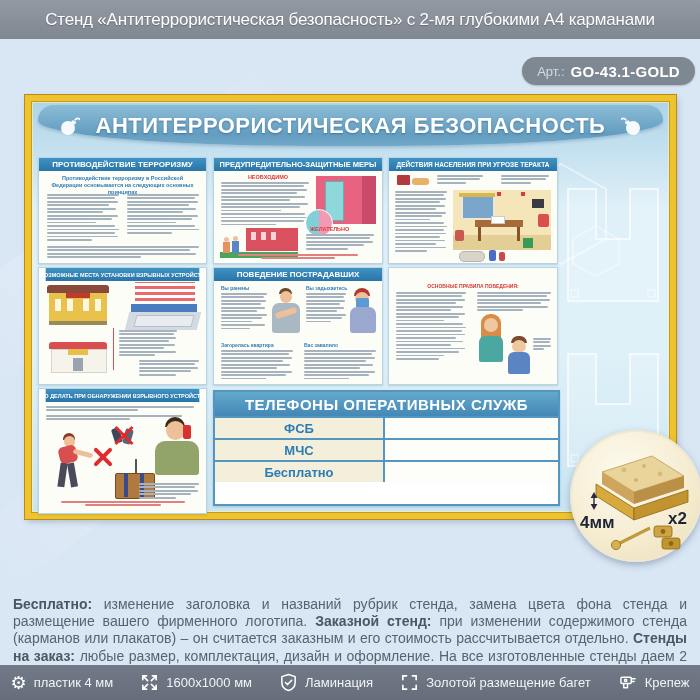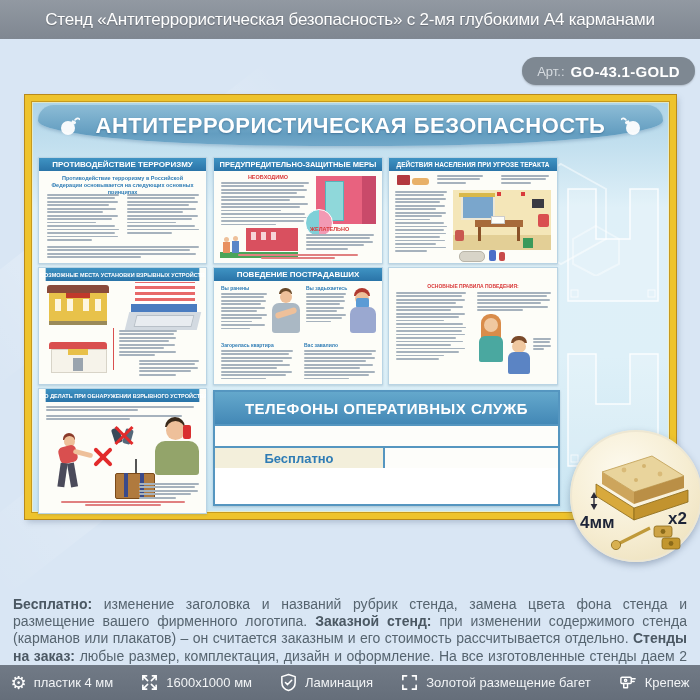--- a/index.html
+++ b/index.html
@@ -64,21 +64,21 @@
   .lines.sm .tl{height:1.6px;margin-bottom:1.9px;}
   .lines.red .tl{background:#e08080;}
   .lines.center .tl{margin-left:auto;margin-right:auto;}
 
   
   .abs{position:absolute;}
 
   
   .tbl{position:absolute;left:182px;top:289px;width:343px;height:112px;
        background:#fff;border:2px solid #5596c0;box-shadow:0 1px 2px rgba(80,110,140,.3);}
-  .tbl-h{height:32px;background:linear-gradient(180deg,#64a8cc,#4388b6);
+  .tbl-h{height:24px;background:linear-gradient(180deg,#64a8cc,#4388b6);
          color:#fff;font-weight:bold;font-size:15px;display:flex;align-items:center;justify-content:center;
          letter-spacing:.5px;}
   .tbl-row{display:flex;height:20px;border-top:2px solid #5596c0;}
   .tbl-name{width:168px;background:#f3efdb;color:#2e7cb5;font-weight:bold;font-size:13px;
             display:flex;align-items:center;justify-content:center;border-right:2px solid #5596c0;}
   .tbl-val{flex:1;background:#fdfdfa;}
 
   
   .pocket{position:absolute;width:94px;height:116px;}
 
@@ -512,20 +512,25 @@
         </div>
     <div class="lines sm red center" style="left:22px;top:112px;width:124px;">
           <div class="tl" style="width: 100%;"></div>
           <div class="tl" style="width: 62%;"></div>
         </div>
   </div>
 
   <div class="tbl">
     <div class="tbl-h">ТЕЛЕФОНЫ ОПЕРАТИВНЫХ СЛУЖБ</div>
     <div class="tbl-row">
+      <div class="tbl-name">ФСБ</div>
+      <div class="tbl-val"></div>
+    </div>
+    <div class="tbl-row">
+      <div class="tbl-name">МЧС</div>
       <div class="tbl-val"></div>
     </div>
     <div class="tbl-row">
       <div class="tbl-name">Бесплатно</div>
       <div class="tbl-val"></div>
     </div>
   </div>
 
   <svg class="pocket" style="left:535px;top:86px;" viewBox="0 0 94 116">
     <path d="M2,2 H30 V52 H64 V2 H92 V114 H2 Z" fill="rgba(255,255,255,0.18)" stroke="rgba(255,255,255,0.85)" stroke-width="1.5"></path>

